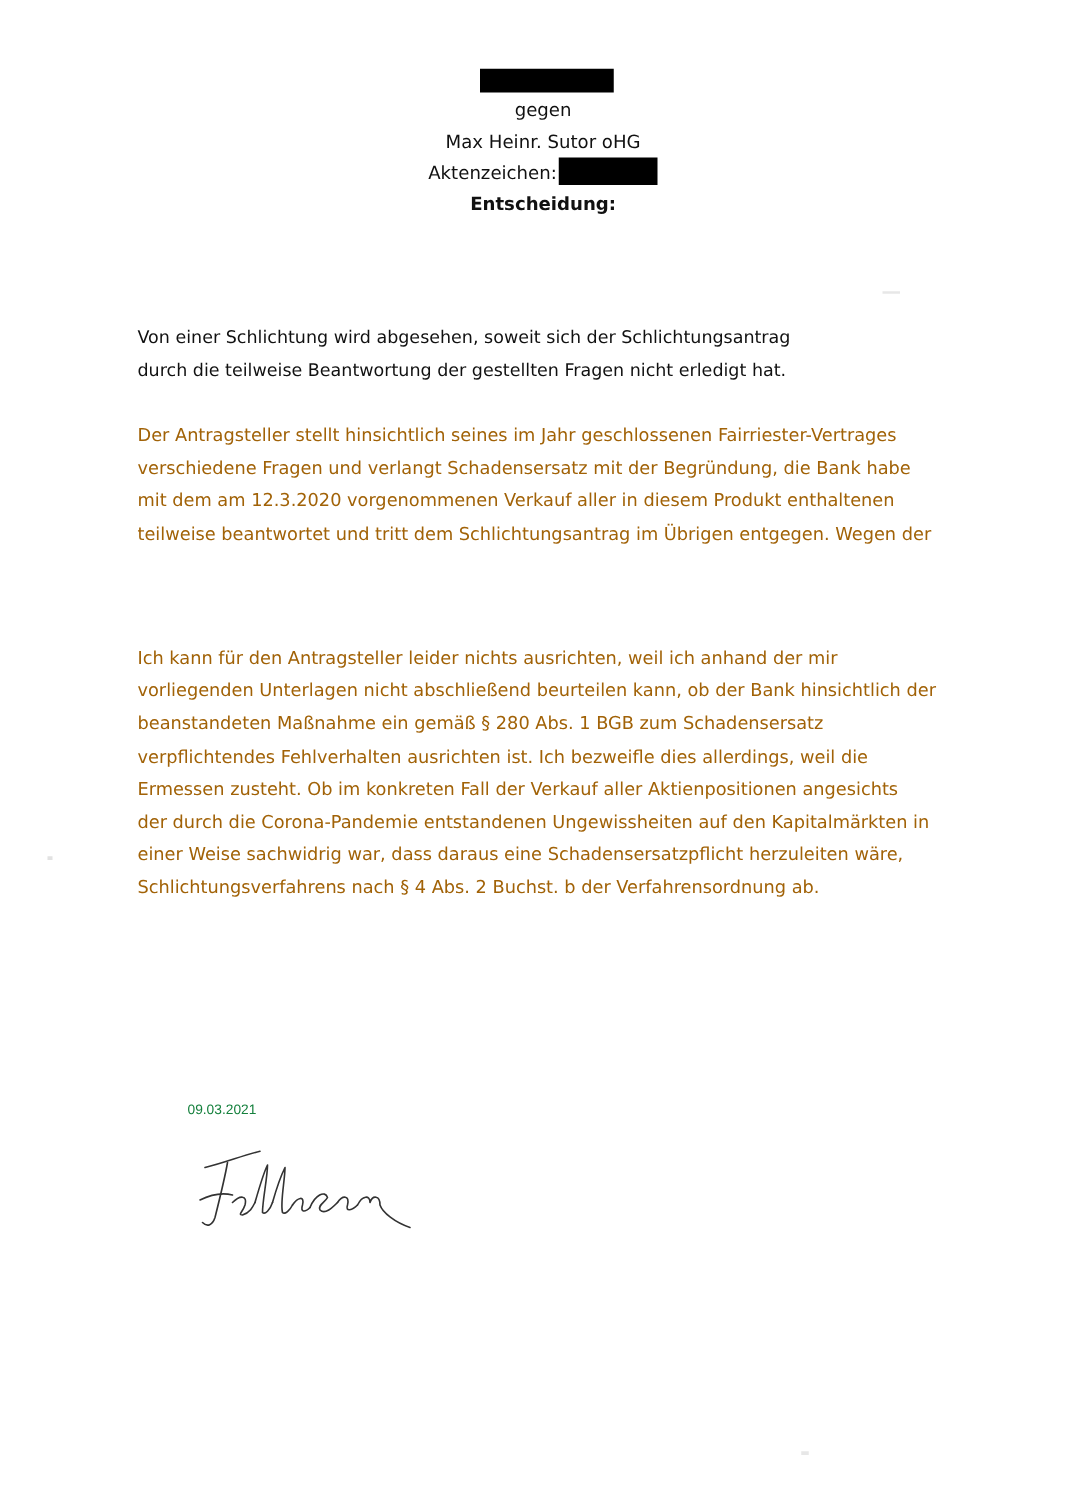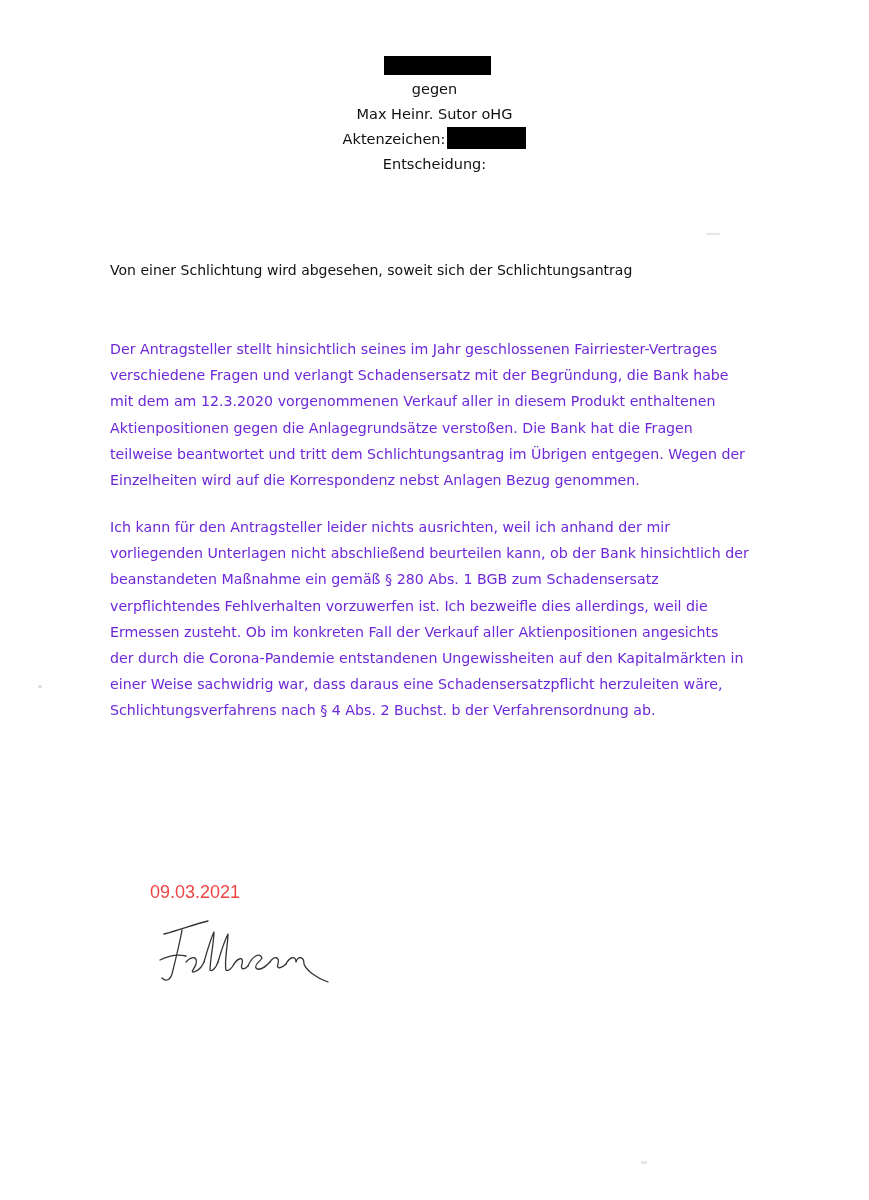--- a/index.html
+++ b/index.html
@@ -4,66 +4,65 @@
   <style>
     html, body { margin: 0; padding: 0; background: #ffffff; }
     body { width: 869px; height: 1200px; position: relative; overflow: hidden; color: #111; }
     .page { position: absolute; left: 0; top: 0; width: 827px; height: 1200px; background: #fff; }
     .header { position: absolute; left: 0; top: 52px; width: 869px; text-align: center;
       font-family: "DejaVu Sans", sans-serif; font-size: 14.5px; color: #111; }
     .hline { height: 25px; line-height: 25px; white-space: nowrap; }
     .redact { display: inline-block; background: #000; vertical-align: middle; }
     .redact-top { width: 107px; height: 19px; margin-left: 0; position: relative; left: 3px; }
     .redact-az { width: 79px; height: 22px; margin-left: 2px; position: relative; top: -2px; }
-    .bold { font-weight: normal; }
+    .bold { font-weight: bold; }
     .decision { position: absolute; left: 110px; top: 257px; width: 700px;
       font-family: "DejaVu Sans", sans-serif; font-weight: normal; font-size: 14px; line-height: 27px; color: #111; }
     .para { position: absolute; left: 110px; width: 720px;
-      font-family: "DejaVu Sans", sans-serif; font-size: 14.2px; line-height: 26.2px; color: #6d28d9; }
+      font-family: "DejaVu Sans", sans-serif; font-size: 14.2px; line-height: 26.2px; color: #a16207; }
     .para .ln { display: block; white-space: nowrap; }
     .p1 { top: 336px; }
     .p2 { top: 514px; }
     .date { position: absolute; left: 150px; top: 882px; font-family: "Liberation Sans", sans-serif;
-      font-size: 18px; color: #ef4444; }
+      font-size: 11px; color: #15803d; }
     .sig { position: absolute; left: 150px; top: 912px; width: 220px; height: 80px; }
     .speck { position: absolute; background: #cfcfcf; }
   </style>
 </head>
 <body>
 
 <div class="page">
 
   <div class="header">
     <div class="hline"><span class="redact redact-top"></span></div>
     <div class="hline">gegen</div>
     <div class="hline">Max Heinr. Sutor oHG</div>
     <div class="hline">
       <span>Aktenzeichen:</span><span class="redact redact-az"></span>
     </div>
     <div class="hline bold">Entscheidung:</div>
   </div>
 
   <div class="decision">
     <div>Von einer Schlichtung wird abgesehen, soweit sich der Schlichtungsantrag</div>
+    <div>durch die teilweise Beantwortung der gestellten Fragen nicht erledigt hat.</div>
   </div>
 
   <div class="para p1">
     <span class="ln">Der Antragsteller stellt hinsichtlich seines im Jahr geschlossenen Fairriester-Vertrages</span>
     <span class="ln">verschiedene Fragen und verlangt Schadensersatz mit der Begründung, die Bank habe</span>
     <span class="ln">mit dem am 12.3.2020 vorgenommenen Verkauf aller in diesem Produkt enthaltenen</span>
-    <span class="ln">Aktienpositionen gegen die Anlagegrundsätze verstoßen. Die Bank hat die Fragen</span>
     <span class="ln">teilweise beantwortet und tritt dem Schlichtungsantrag im Übrigen entgegen. Wegen der</span>
-    <span class="ln">Einzelheiten wird auf die Korrespondenz nebst Anlagen Bezug genommen.</span>
   </div>
 
   <div class="para p2">
     <span class="ln">Ich kann für den Antragsteller leider nichts ausrichten, weil ich anhand der mir</span>
     <span class="ln">vorliegenden Unterlagen nicht abschließend beurteilen kann, ob der Bank hinsichtlich der</span>
     <span class="ln">beanstandeten Maßnahme ein gemäß § 280 Abs. 1 BGB zum Schadensersatz</span>
-    <span class="ln">verpflichtendes Fehlverhalten vorzuwerfen ist. Ich bezweifle dies allerdings, weil die</span>
+    <span class="ln">verpflichtendes Fehlverhalten ausrichten ist. Ich bezweifle dies allerdings, weil die</span>
     <span class="ln">Ermessen zusteht. Ob im konkreten Fall der Verkauf aller Aktienpositionen angesichts</span>
     <span class="ln">der durch die Corona-Pandemie entstandenen Ungewissheiten auf den Kapitalmärkten  in</span>
     <span class="ln">einer Weise sachwidrig war, dass daraus eine Schadensersatzpflicht herzuleiten wäre,</span>
     <span class="ln">Schlichtungsverfahrens nach § 4 Abs. 2 Buchst. b der Verfahrensordnung ab.</span>
   </div>
 
   <div class="date">09.03.2021</div>
 
   <svg class="sig" viewBox="0 0 220 80">
     <g fill="none" stroke="#333" stroke-width="1.3" stroke-linecap="round" stroke-linejoin="round">

